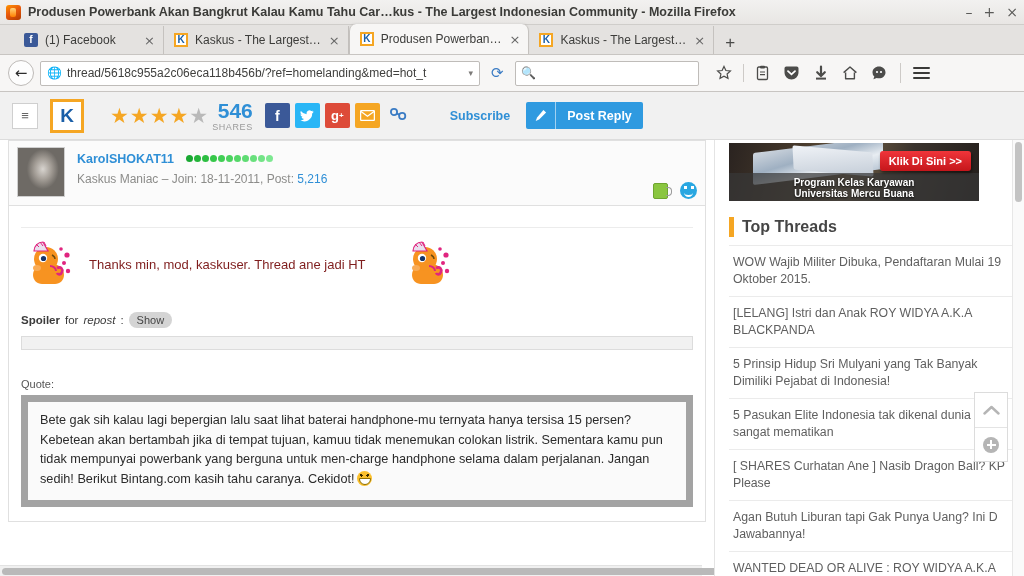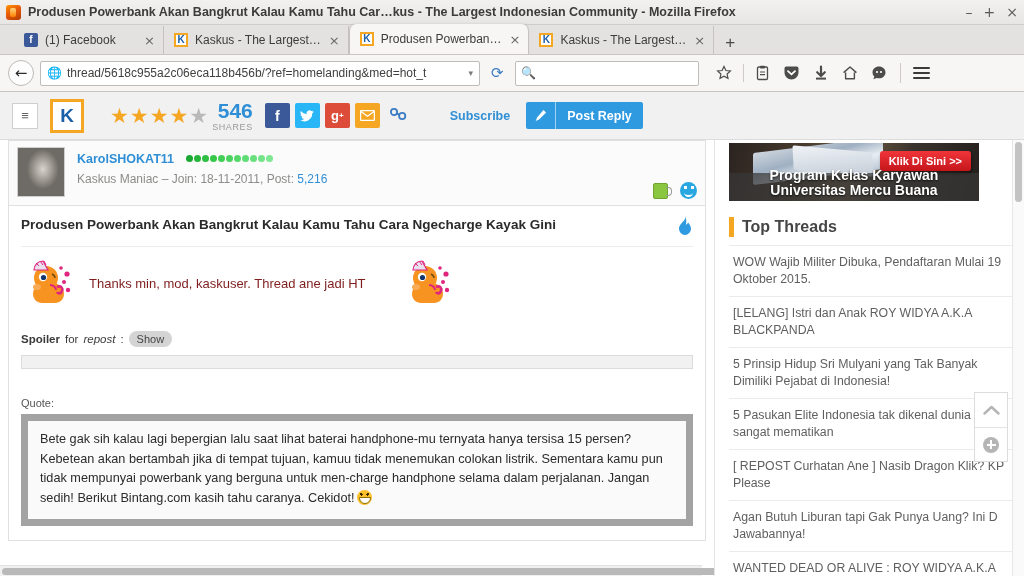--- a/index.html
+++ b/index.html
@@ -330,21 +330,21 @@
   }
   .ad-cta {
     position:absolute; right:8px; top:8px;
     background: linear-gradient(#f0353a,#c5161b);
     color:#fff; font-size:11px; font-weight:bold;
     padding: 4px 9px; border-radius:3px;
     box-shadow: 1px 2px 3px rgba(0,0,0,.45);
   }
   .ad-text {
     position:absolute; left:0; right:0; bottom: 2px;
-    text-align:center; color:#fff; font-size:14px; font-weight:bold;
+    text-align:center; color:#fff; font-size:10px; font-weight:bold;
     line-height: 1.12; text-shadow: 0 1px 2px rgba(0,0,0,.8);
   }
   .ad-strip {
     position:absolute;left:0;right:0;bottom:0;height:28px;background:rgba(55,55,55,.72);
   }
 
   .tt-header {
     display:flex; align-items:center; gap:8px; margin-top: 16px;
     padding-bottom: 8px;
     text-align: center;
@@ -558,28 +558,20 @@
           <span>Kaskus Maniac – Join: 18-11-2011, Post: </span><a href="#">5,216</a>
         </div>
       </div>
       <div class="head-icons">
         <div class="cendol"></div>
         <div class="bluesmile"></div>
       </div>
     </div>
 
     <div class="post-body">
-      <div class="post-title-row">
-        <div class="post-title">Produsen Powerbank Akan Bangkrut Kalau Kamu Tahu Cara Ngecharge Kayak Gini</div>
-        <div class="hot-flame">
-          <svg width="16" height="19" viewBox="0 0 16 19">
-              <path d="M8 0c1 3.2-1.2 4.6-2.8 6.5C3.3 8.7 2 10.4 2 12.6 2 16.1 4.7 19 8 19s6-2.9 6-6.4c0-2.6-1.7-4.4-2.9-6.2-.6 1.2-1.4 1.9-2.2 2.2.9-2.9.3-6.2-.9-8.6z" fill="#2f9ae0"></path>
-            </svg>
-        </div>
-      </div>
       <div class="post-divider"></div>
 
       <div class="thanks-row">
         <div class="emot">
           <svg width="58" height="52" viewBox="0 0 58 52">
             <path d="M26 26c6 0 11 5 11 11 0 5-4 9-9 9H15c-5 0-9-4-9-9 0-6 5-11 11-11z" fill="#f79321"></path>
             <ellipse cx="19" cy="21" rx="12" ry="12" fill="#f79321"></ellipse>
             <path d="M7 13c0-5 4-9 9-9l5 9z" fill="#e9e0ee" stroke="#e0257f" stroke-width="1.2"></path>
             <path d="M9 6l3 3M13 4l3 4M17 4l2 4" stroke="#e0257f" stroke-width="1"></path>
             <circle cx="16" cy="20" r="4.2" fill="#fff"></circle>
@@ -650,21 +642,21 @@
 
     <div class="tt-header">
       <div class="tt-bar"></div>
       <div class="tt-title">Top Threads</div>
     </div>
     <div class="tt-list">
       <div class="tt-item">WOW Wajib Militer Dibuka, Pendaftaran Mulai 19 Oktober 2015.</div>
       <div class="tt-item">[LELANG] Istri dan Anak ROY WIDYA A.K.A BLACKPANDA</div>
       <div class="tt-item">5 Prinsip Hidup Sri Mulyani yang Tak Banyak Dimiliki Pejabat di Indonesia!</div>
       <div class="tt-item">5 Pasukan Elite Indonesia tak dikenal dunia tapi sangat mematikan</div>
-      <div class="tt-item">[ REPOST Curhatan Ane ] Nasib Dragon Klik? KP Please</div>
+      <div class="tt-item">[ SHARES Curhatan Ane ] Nasib Dragon Ball? KP Please</div>
       <div class="tt-item">Agan Butuh Liburan tapi Gak Punya Uang? Ini D Jawabannya!</div>
       <div class="tt-item">WANTED DEAD OR ALIVE : ROY WIDYA A.K.A Blackpanda</div>
 
     </div>
 
     <div class="float-btns">
       <div class="float-btn">
         <svg width="17" height="11" viewBox="0 0 17 11">
             <path d="M1.5 8.5L8.5 2l7 6.5" fill="none" stroke="#b5b5b5" stroke-width="2.4" stroke-linecap="round" stroke-linejoin="round"></path>
           </svg>

